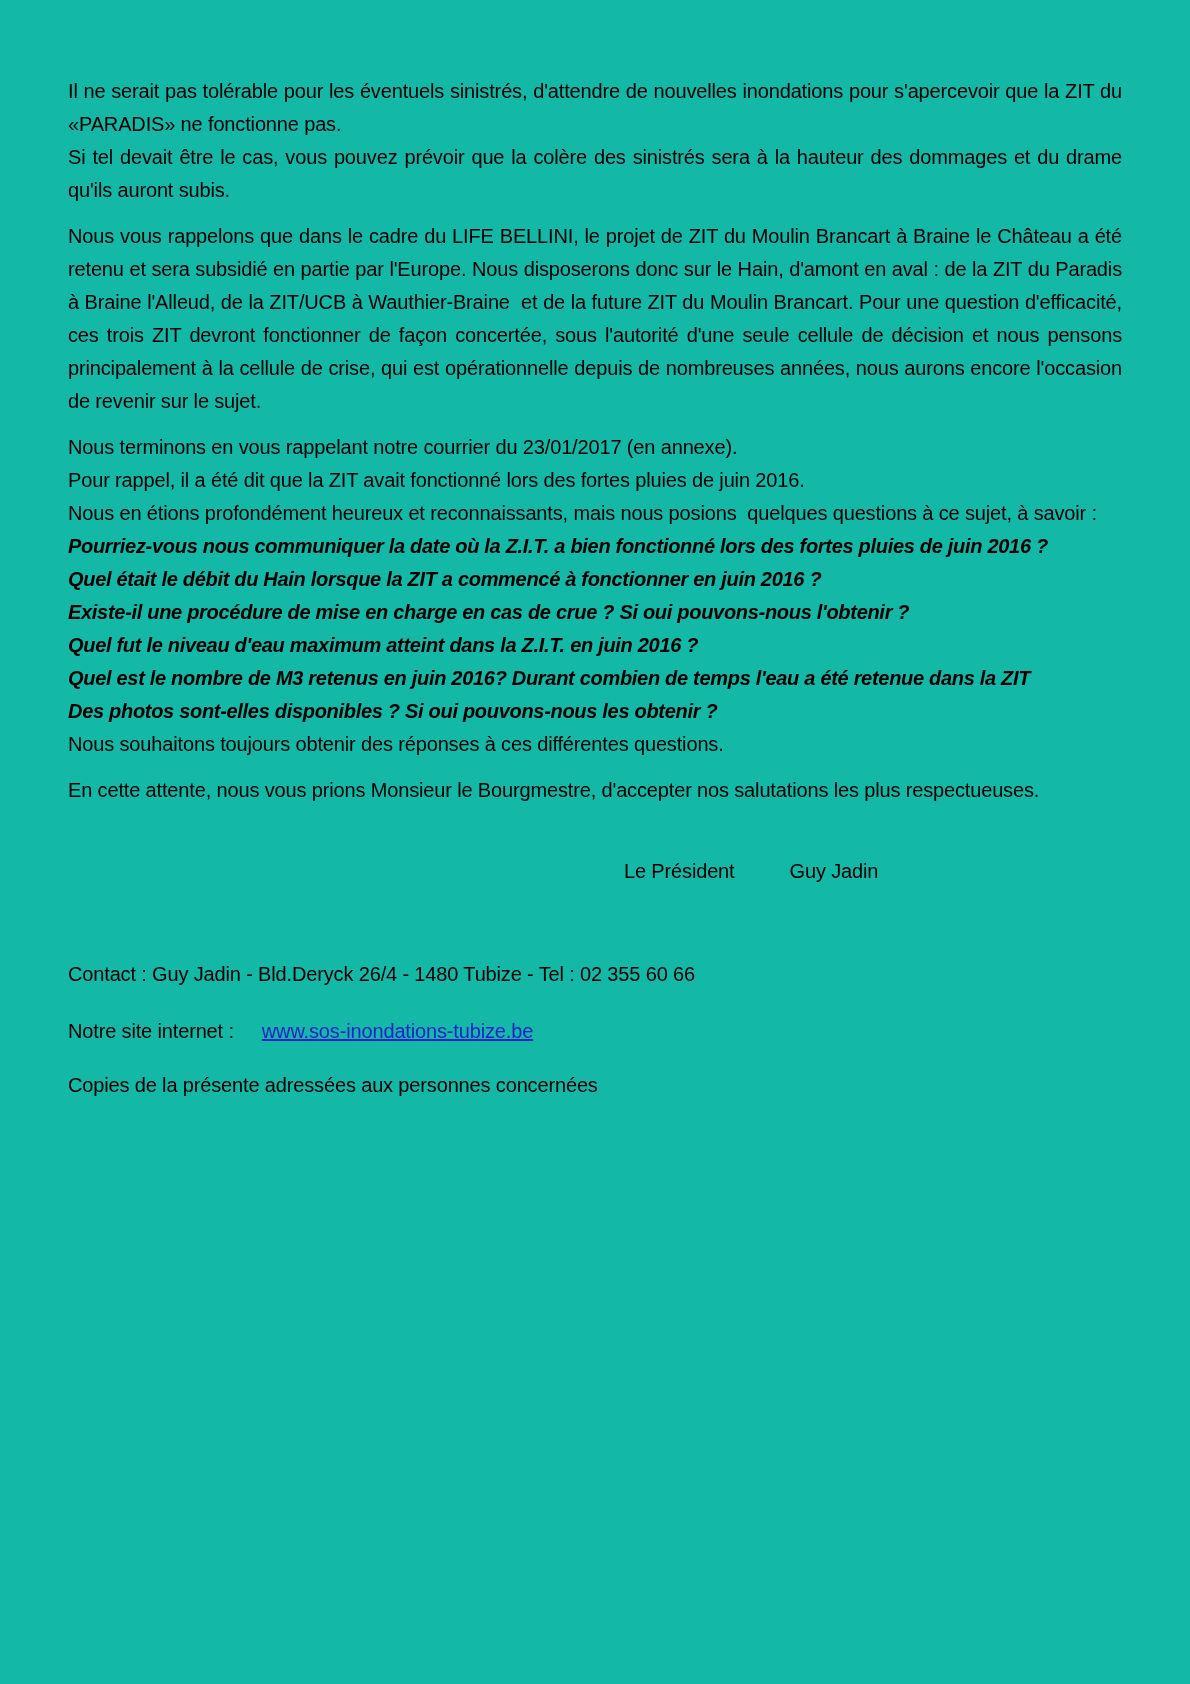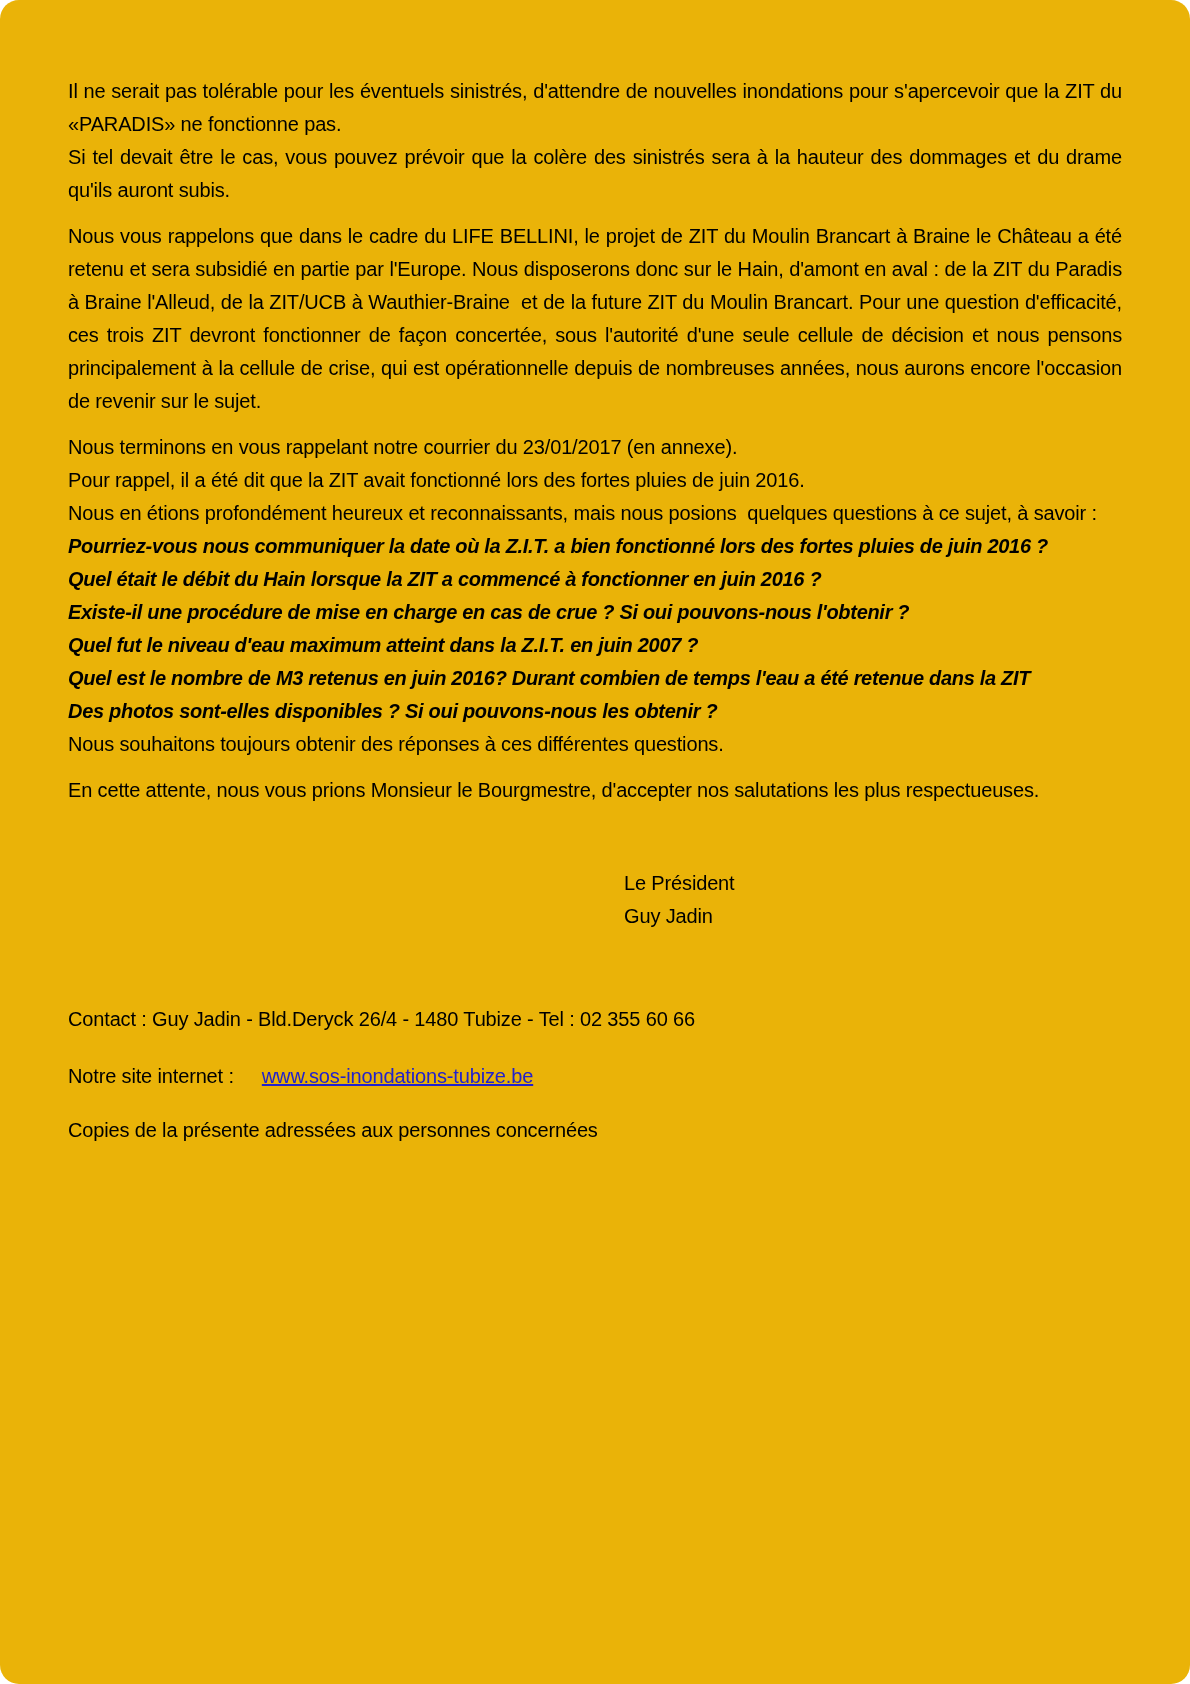--- a/index.html
+++ b/index.html
@@ -8,52 +8,50 @@
     width: 1190px;
     height: 1684px;
     font-family: "Liberation Sans", "DejaVu Sans", sans-serif;
     color: #000000;
     position: relative;
     overflow: hidden;
   }
   .page {
     width: 1190px;
     height: 1684px;
-    background: #eab308;
+    background: #14b8a6;
     padding: 75px 68px 40px 68px;
-    border-radius: 19px;
   }
   .doc p {
     font-size: 20px;
     line-height: 33px;
     letter-spacing: -0.15px;
     white-space: pre-wrap;
     text-align: justify;
   }
   .para { margin-bottom: 13px; }
   .para.tight { margin-bottom: 0; }
   .question {
     font-weight: bold;
     font-style: italic;
     letter-spacing: -0.3px !important;
     margin-bottom: 0;
   }
   .after-questions { margin-bottom: 13px; }
-  .closing-para { margin-bottom: 60px; }
+  .closing-para { margin-bottom: 48px; }
   .association-line { margin-bottom: 24px; text-align: left !important; }
   .president-row {
     display: flex;
     align-items: baseline;
     column-gap: 55px;
     padding-left: 556px;
     font-size: 20px;
     line-height: 33px;
     letter-spacing: -0.15px;
     margin-bottom: 70px;
-    flex-direction: column;
   }
   .contact-line { margin-bottom: 24px; text-align: left !important; }
   .website-line {
     margin-bottom: 20px;
     text-align: center;
     font-size: 20px;
     line-height: 33px;
   }
   .site-link {
     color: #2222CC;
@@ -73,21 +71,21 @@
 
   <p class="para">Nous vous rappelons que dans le cadre du LIFE BELLINI, le projet de ZIT du Moulin Brancart à Braine le Château a été retenu et sera subsidié en partie par l'Europe. Nous disposerons donc sur le Hain, d'amont en aval : de la ZIT du Paradis à Braine l'Alleud, de la ZIT/UCB à Wauthier-Braine  et de la future ZIT du Moulin Brancart. Pour une question d'efficacité, ces trois ZIT devront fonctionner de façon concertée, sous l'autorité d'une seule cellule de décision et nous pensons principalement à la cellule de crise, qui est opérationnelle depuis de nombreuses années, nous aurons encore l'occasion de revenir sur le sujet.</p>
 
   <p class="para tight">Nous terminons en vous rappelant notre courrier du 23/01/2017 (en annexe).
 Pour rappel, il a été dit que la ZIT avait fonctionné lors des fortes pluies de juin 2016.
 Nous en étions profondément heureux et reconnaissants, mais nous posions  quelques questions à ce sujet, à savoir :</p>
 
   <p class="question">Pourriez-vous nous communiquer la date où la Z.I.T. a bien fonctionné lors des fortes pluies de juin 2016 ?</p>
   <p class="question">Quel était le débit du Hain lorsque la ZIT a commencé à fonctionner en juin 2016 ?</p>
   <p class="question">Existe-il une procédure de mise en charge en cas de crue ? Si oui pouvons-nous l'obtenir ?</p>
-  <p class="question">Quel fut le niveau d'eau maximum atteint dans la Z.I.T. en juin 2007 ?</p>
+  <p class="question">Quel fut le niveau d'eau maximum atteint dans la Z.I.T. en juin 2016 ?</p>
   <p class="question">Quel est le nombre de M3 retenus en juin 2016? Durant combien de temps l'eau a été retenue dans la ZIT</p>
   <p class="question">Des photos sont-elles disponibles ? Si oui pouvons-nous les obtenir ?</p>
 
   <p class="para after-questions tight" style="margin-bottom:13px">Nous souhaitons toujours obtenir des réponses à ces différentes questions.</p>
 
   <p class="para closing-para">En cette attente, nous vous prions Monsieur le Bourgmestre, d'accepter nos salutations les plus respectueuses.</p>
 
 
   <div class="president-row">
     <span>Le Président</span>

